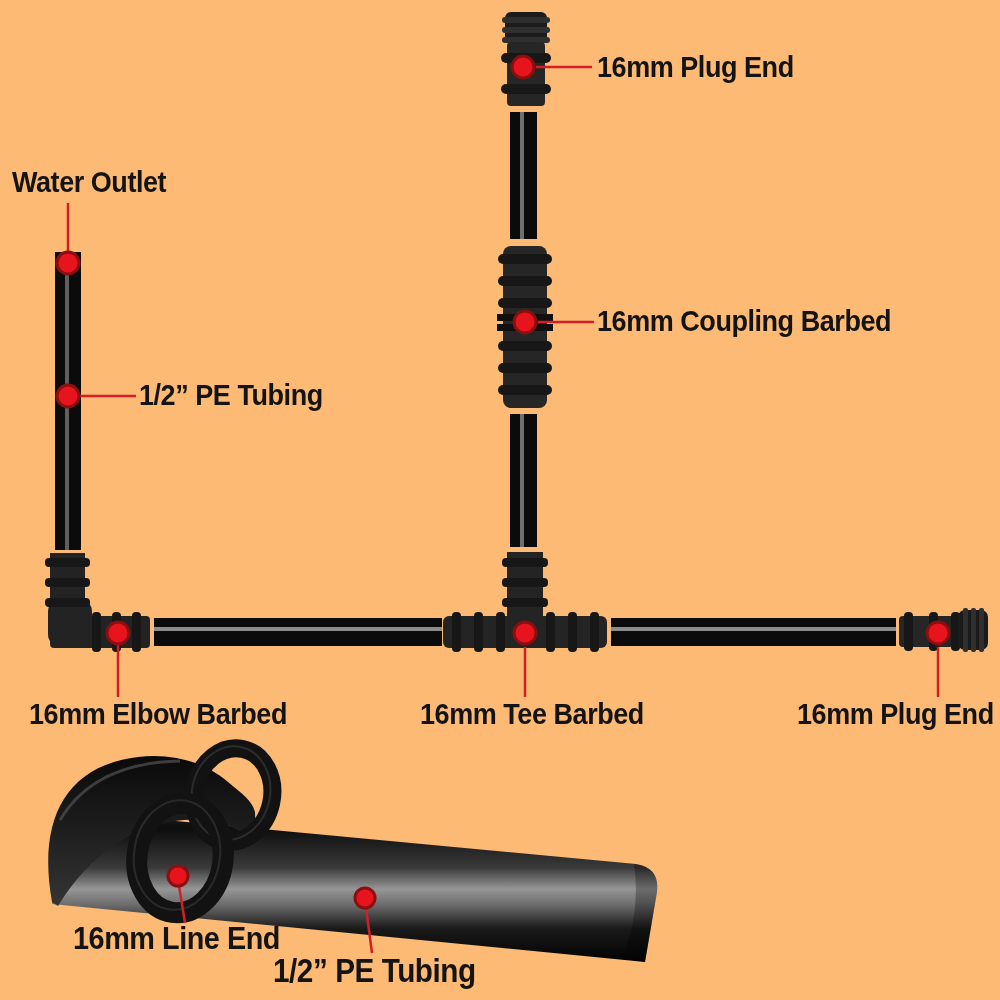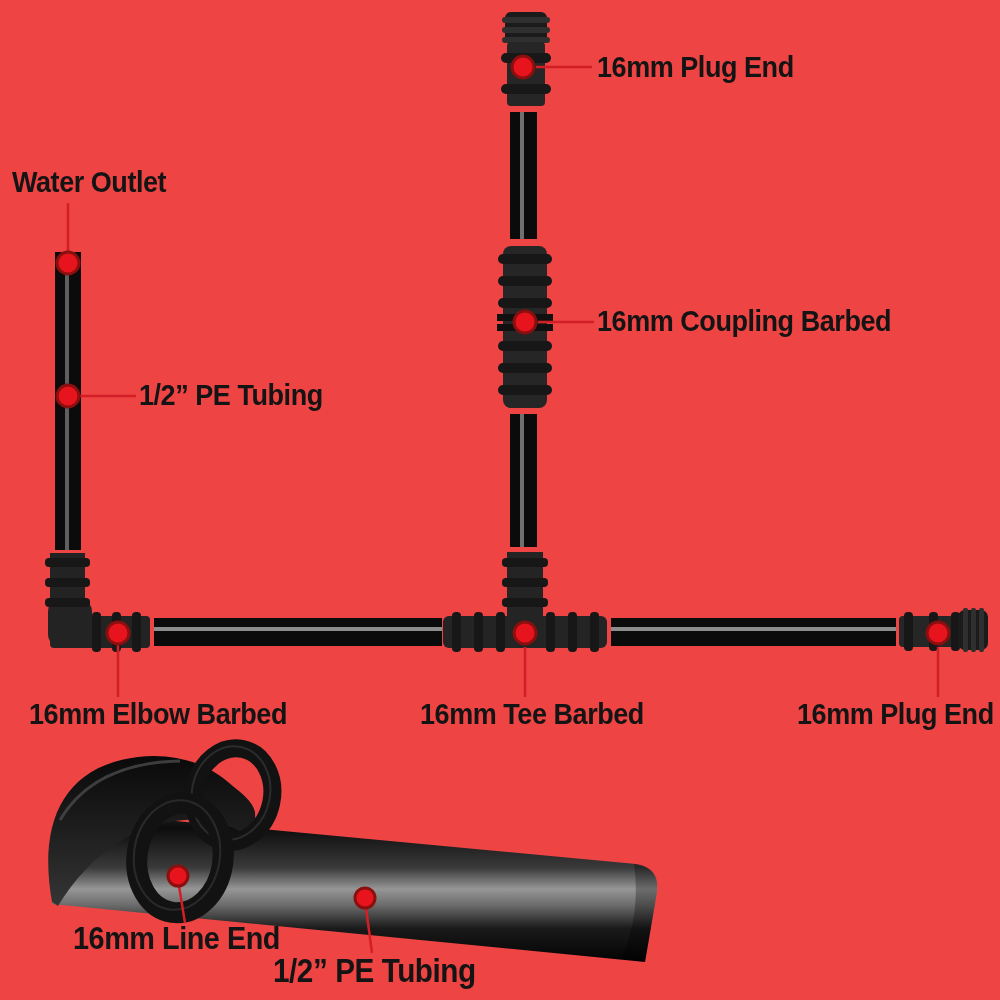--- a/index.html
+++ b/index.html
@@ -1,16 +1,16 @@
 <!DOCTYPE html>
 <html><head>
 <meta charset="utf-8">
 <style>
   html,body{margin:0;padding:0;background:#fff;}
-  .stage{position:relative;width:1000px;height:1000px;background:#ef4444;overflow:hidden;
+  .stage{position:relative;width:1000px;height:1000px;background:#fdba74;overflow:hidden;
          font-family:"Liberation Sans",sans-serif;}
   .layer{position:absolute;left:0;top:0;}
   .lbl{position:absolute;font-family:"Liberation Sans",sans-serif;font-weight:700;
        font-size:30px;color:#141414;white-space:nowrap;letter-spacing:-0.5px;
        transform:scaleX(0.9);transform-origin:0 50%;}
   #lbl-plug-top  {left:597px;top:50px;}
   #lbl-water     {left:12px; top:165px;}
   #lbl-pe-left   {left:139px;top:378px;}
   #lbl-coupling  {left:597px;top:304px;}
   #lbl-elbow     {left:29px; top:697px;}

